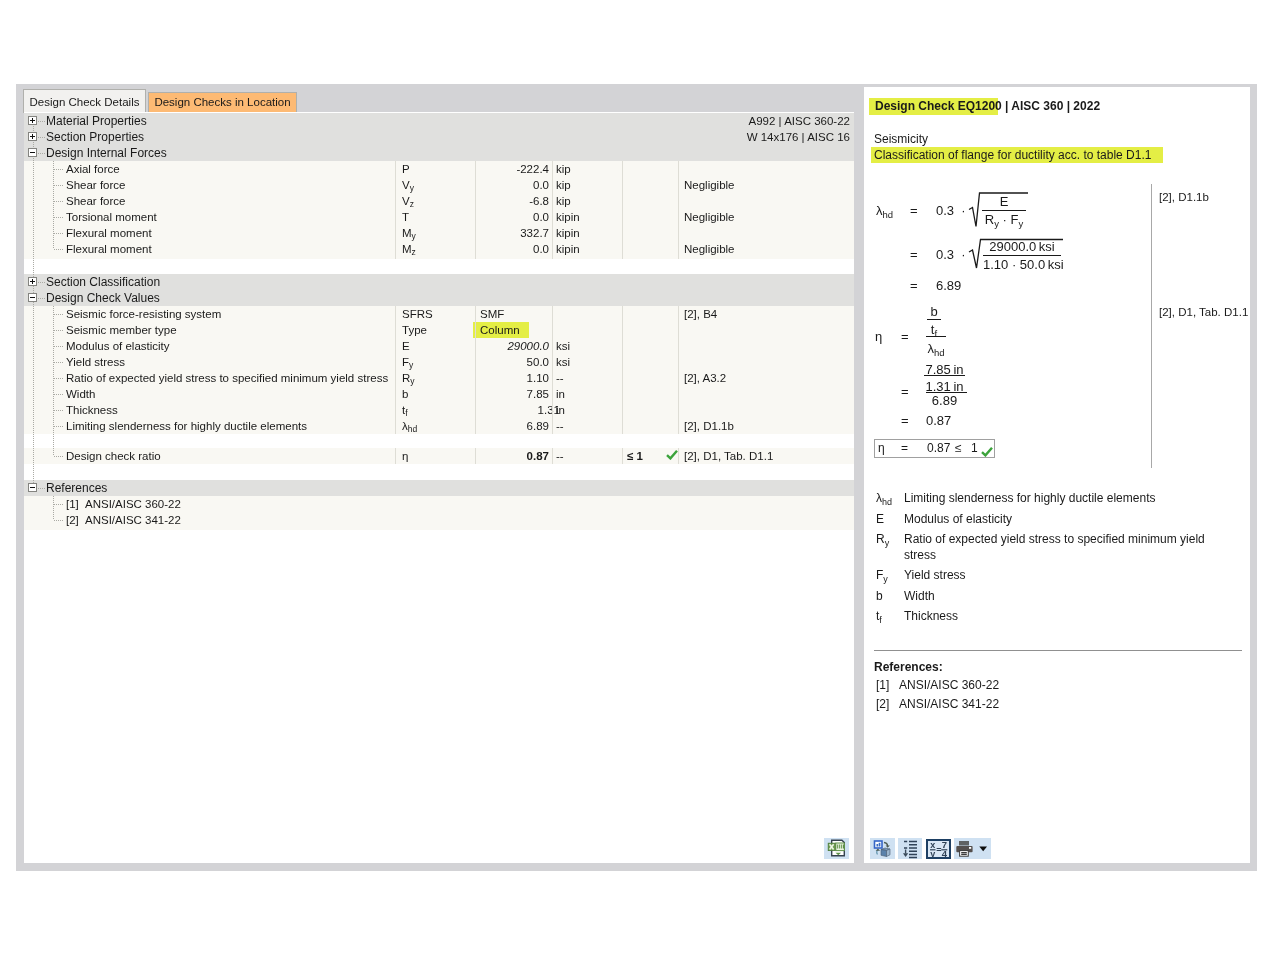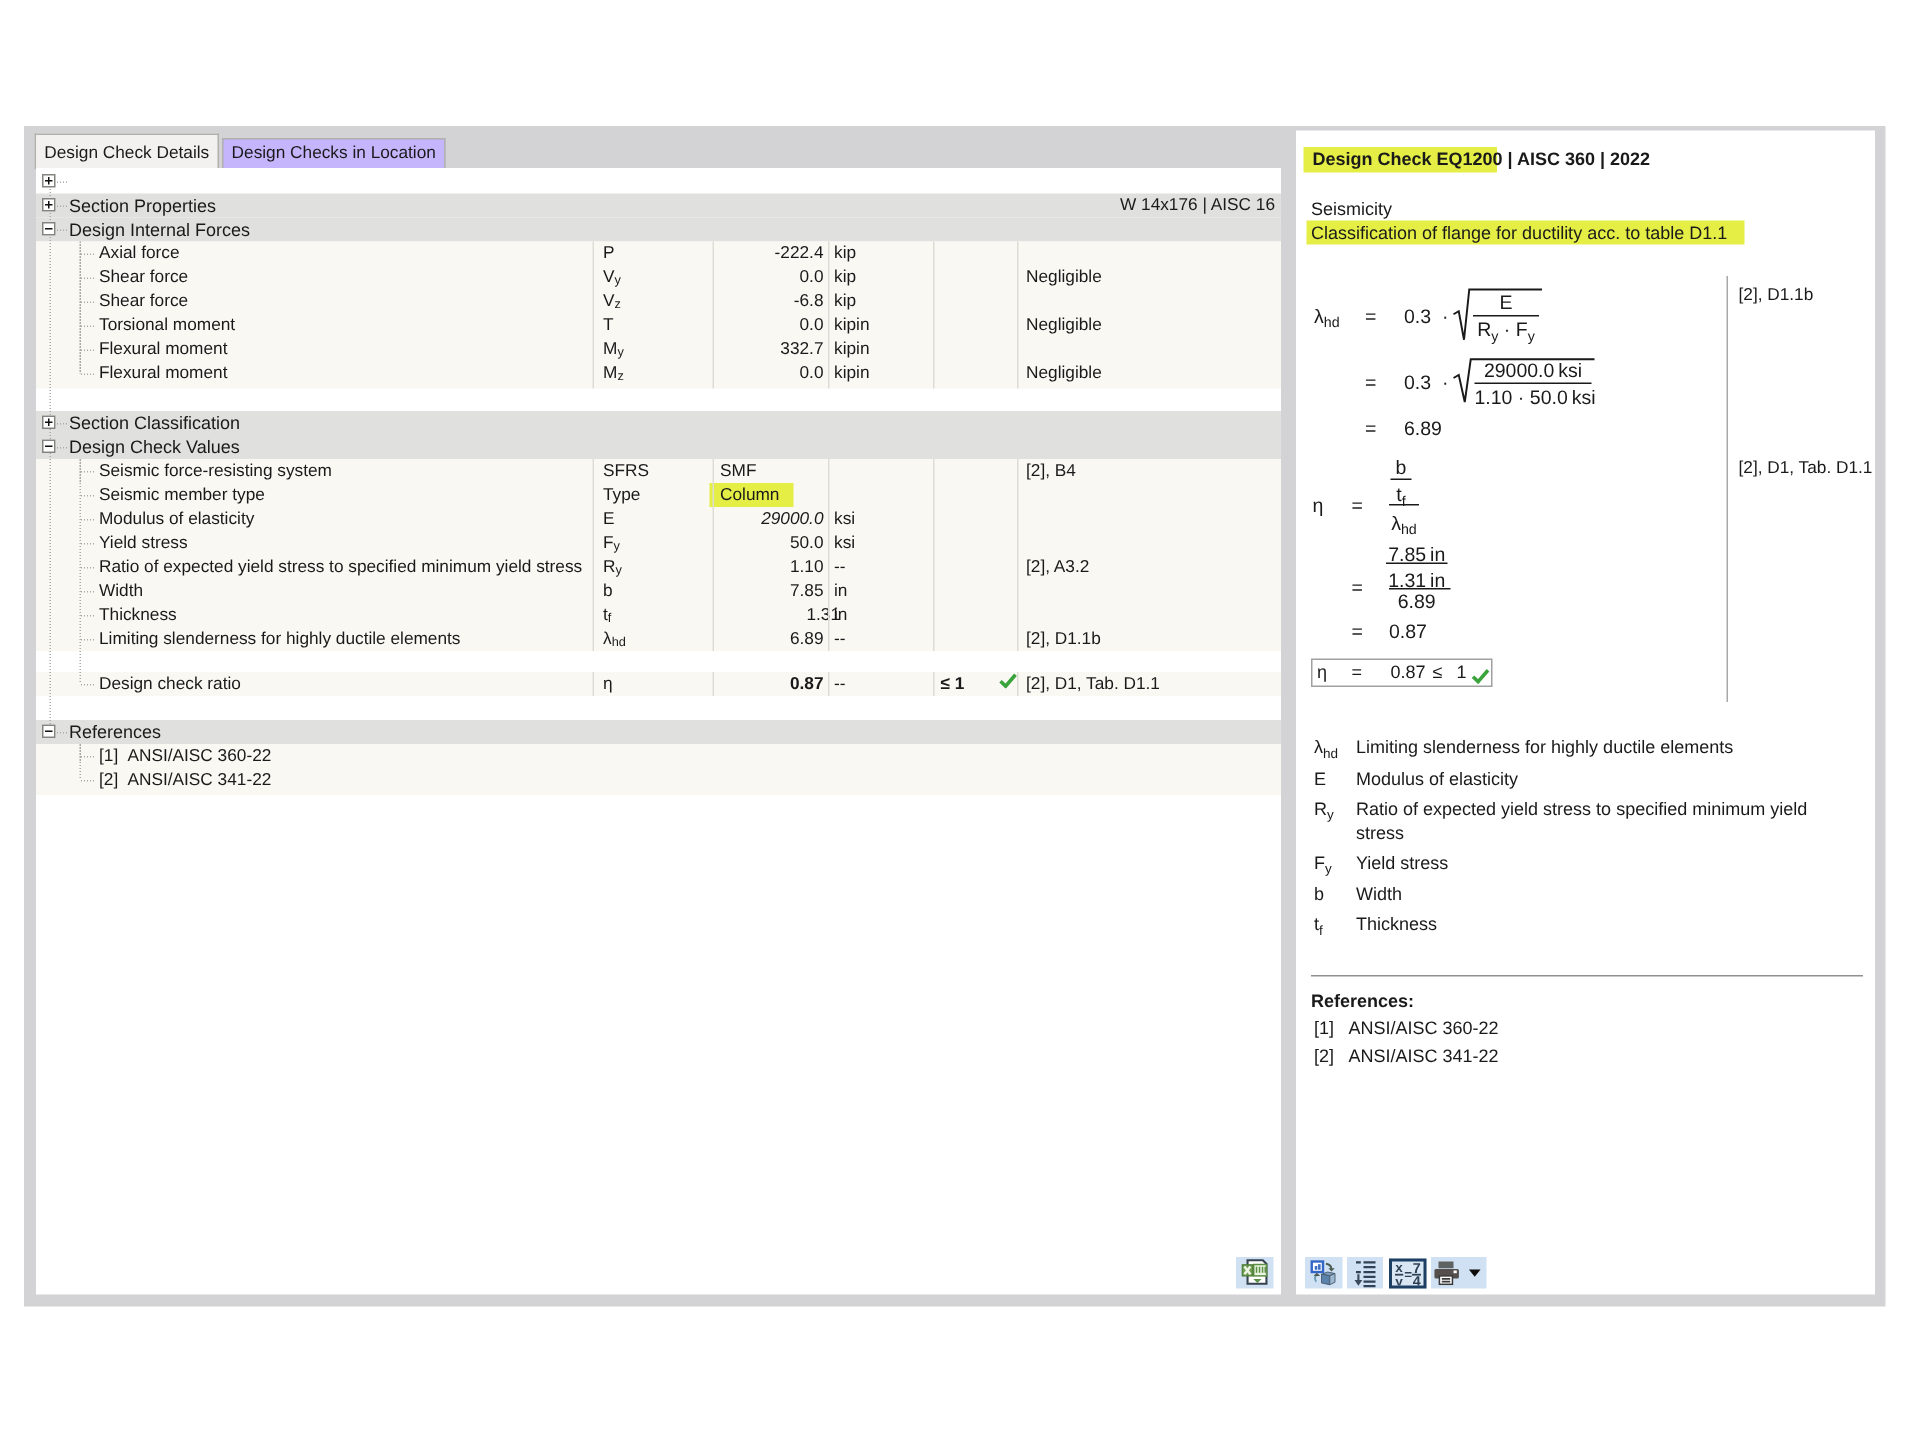--- a/index.html
+++ b/index.html
@@ -32,26 +32,30 @@
   .bar { position:absolute; height:1px; background:#1a1a1a; }
   .btn { position:absolute; top:754px; height:21px; background:#cfe1f2; }
 </style>
 </head>
 <body>
 <div id="win">
 
   <div class="tab" style="left:7px; top:5px; width:123px; height:24px; background:#f2f1ef; border:1px solid #b0b0ac; border-bottom:none;">
       <span style="position:absolute;left:0;top:6px;width:100%;text-align:center;line-height:13px;">Design Check Details</span>
     </div>
-  <div class="tab" style="left:132px; top:8px; width:149px; height:20px; background:#c4b5fd; border:1px solid #b0b0ac; border-bottom:none;">
+  <div class="tab" style="left:132px; top:8px; width:149px; height:20px; background:#fdba74; border:1px solid #b0b0ac; border-bottom:none;">
       <span style="position:absolute;left:0;top:3px;width:100%;text-align:center;line-height:13px;">Design Checks in Location</span>
     </div>
 
   <div id="lcard">
 
+    <div class="row grow" style="top:1px;">
+        <span class="cell" style="left:22px;">Material Properties</span>
+        <span class="cell num" style="left:600px;width:226px;font-size:11.5px;">A992 | AISC 360-22</span>
+      </div>
     <div class="row grow" style="top:17px;">
         <span class="cell" style="left:22px;">Section Properties</span>
         <span class="cell num" style="left:600px;width:226px;font-size:11.5px;">W 14x176 | AISC 16</span>
       </div>
     <div class="row grow" style="top:33px;">
         <span class="cell" style="left:22px;">Design Internal Forces</span>
       </div>
 
     <div class="crow abs" style="left:0;top:49px;width:830px;height:98px;"></div>
     <div class="row" style="top:49px;">

